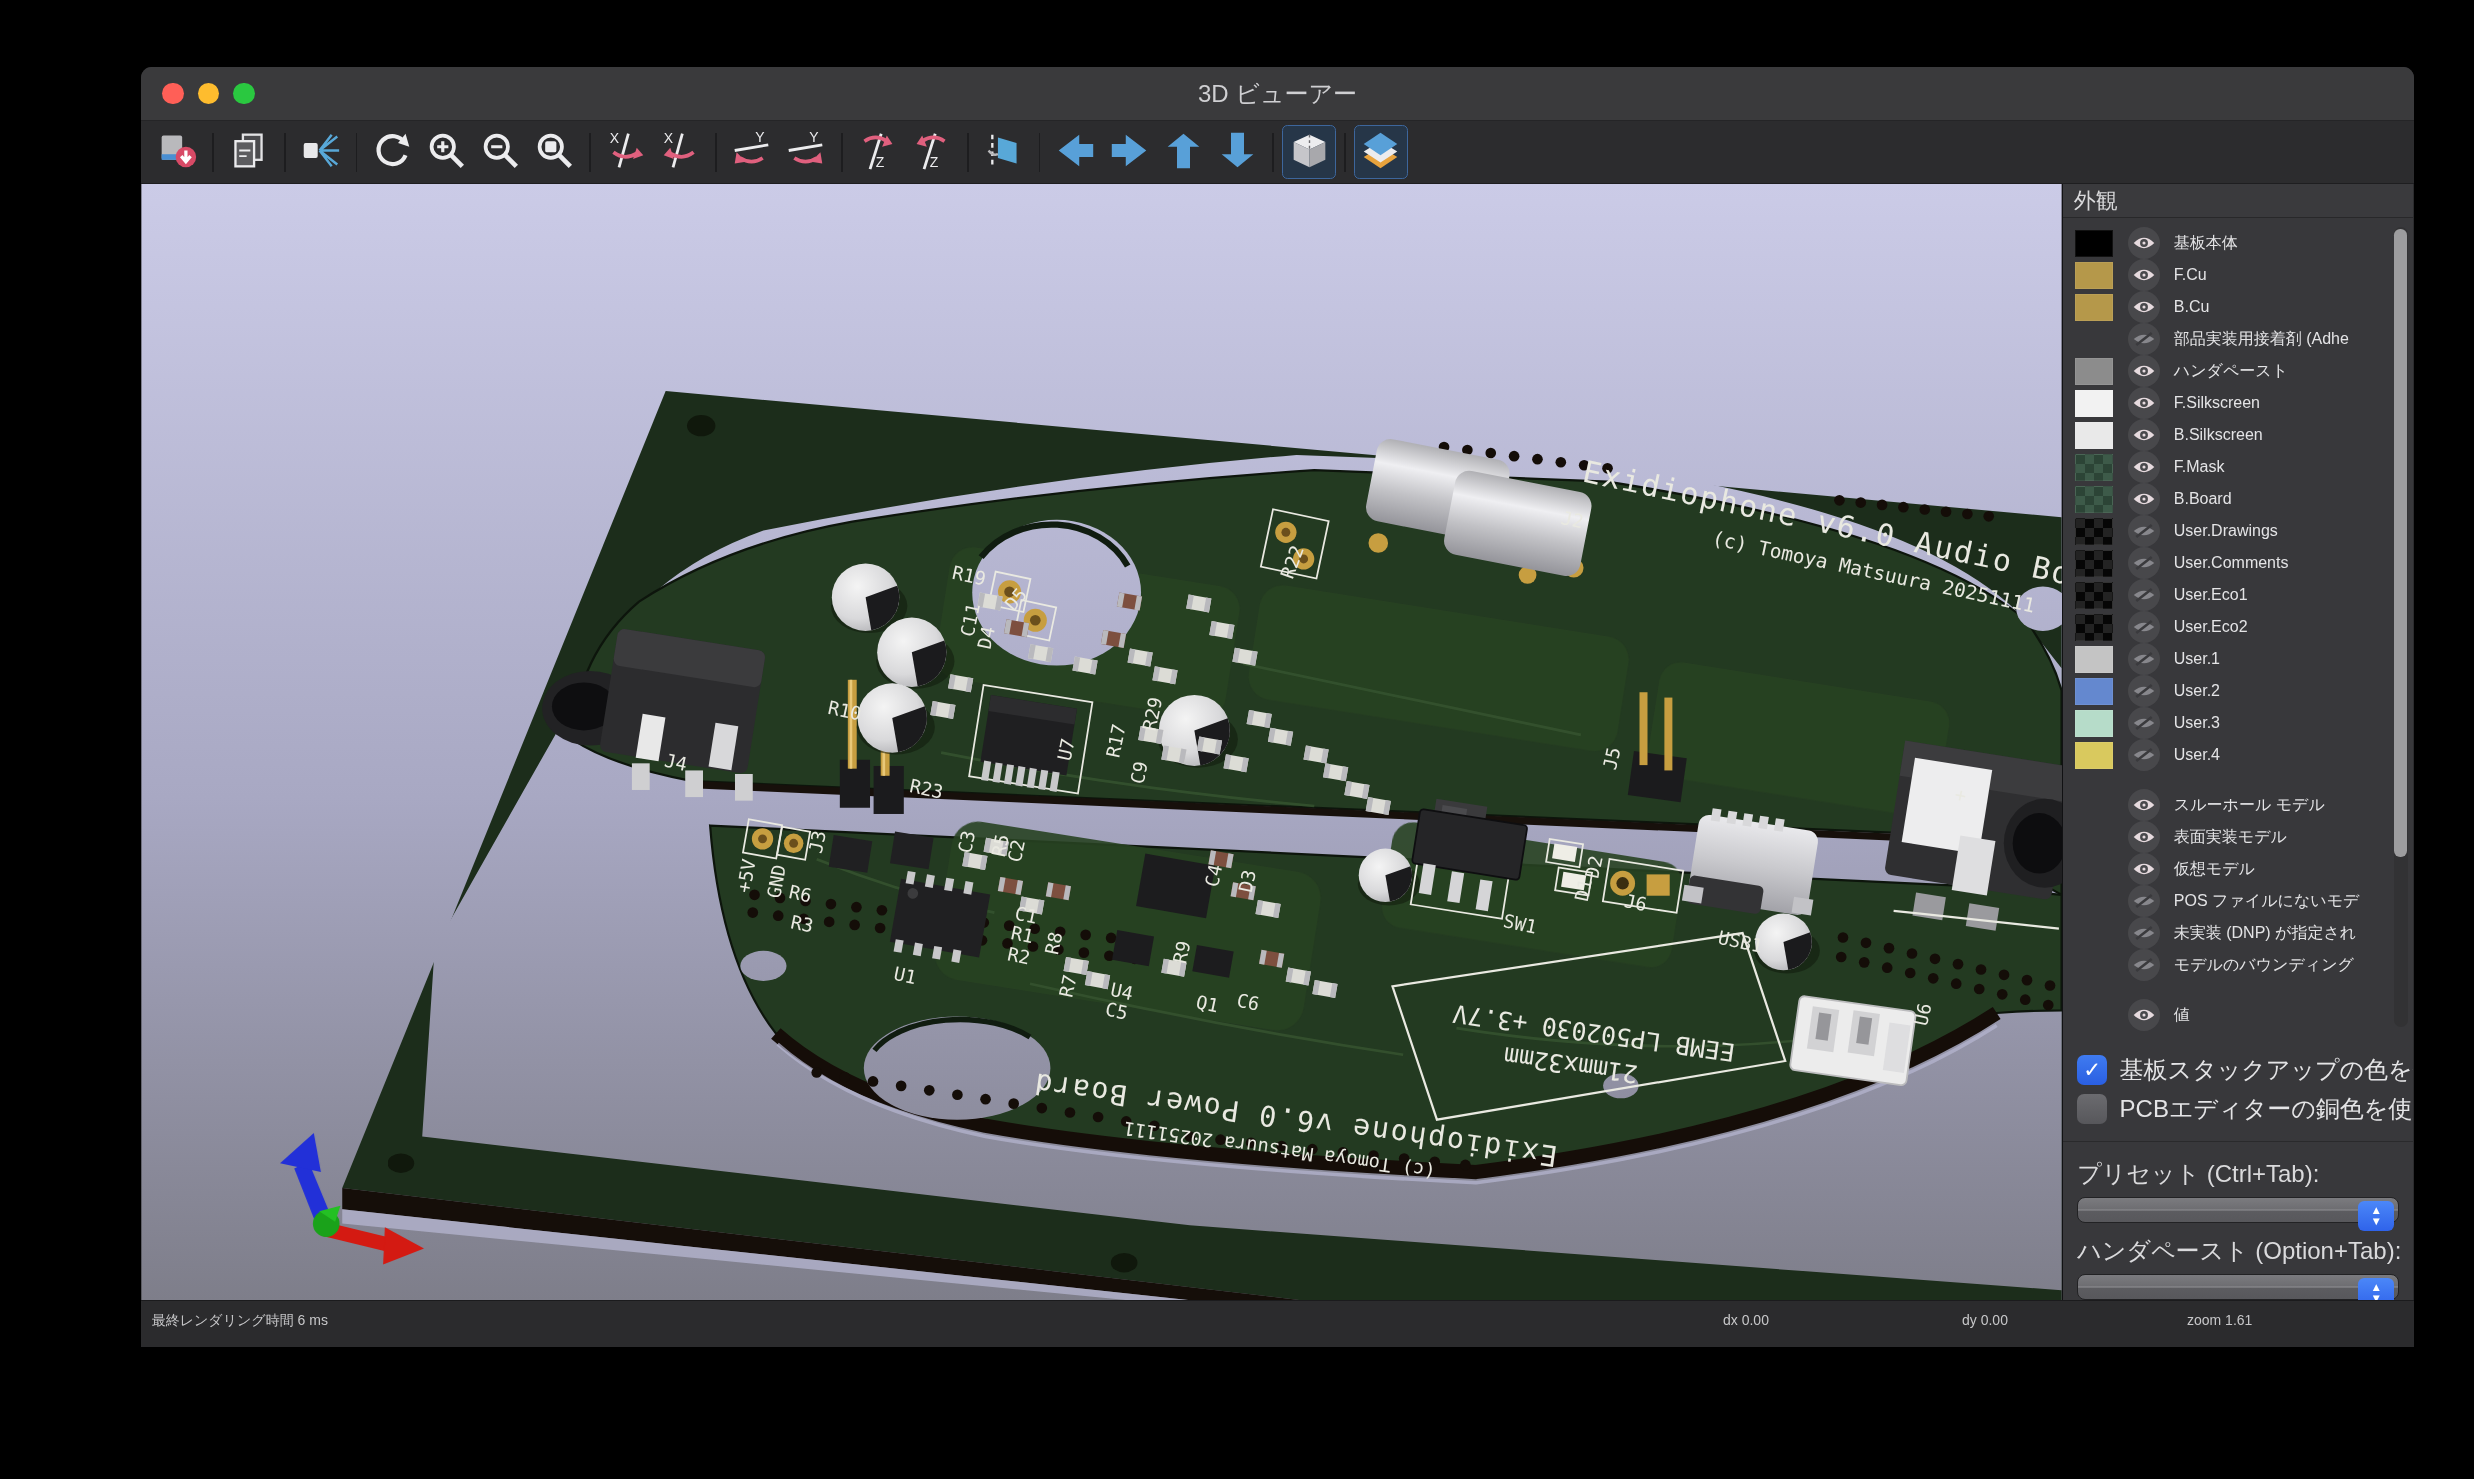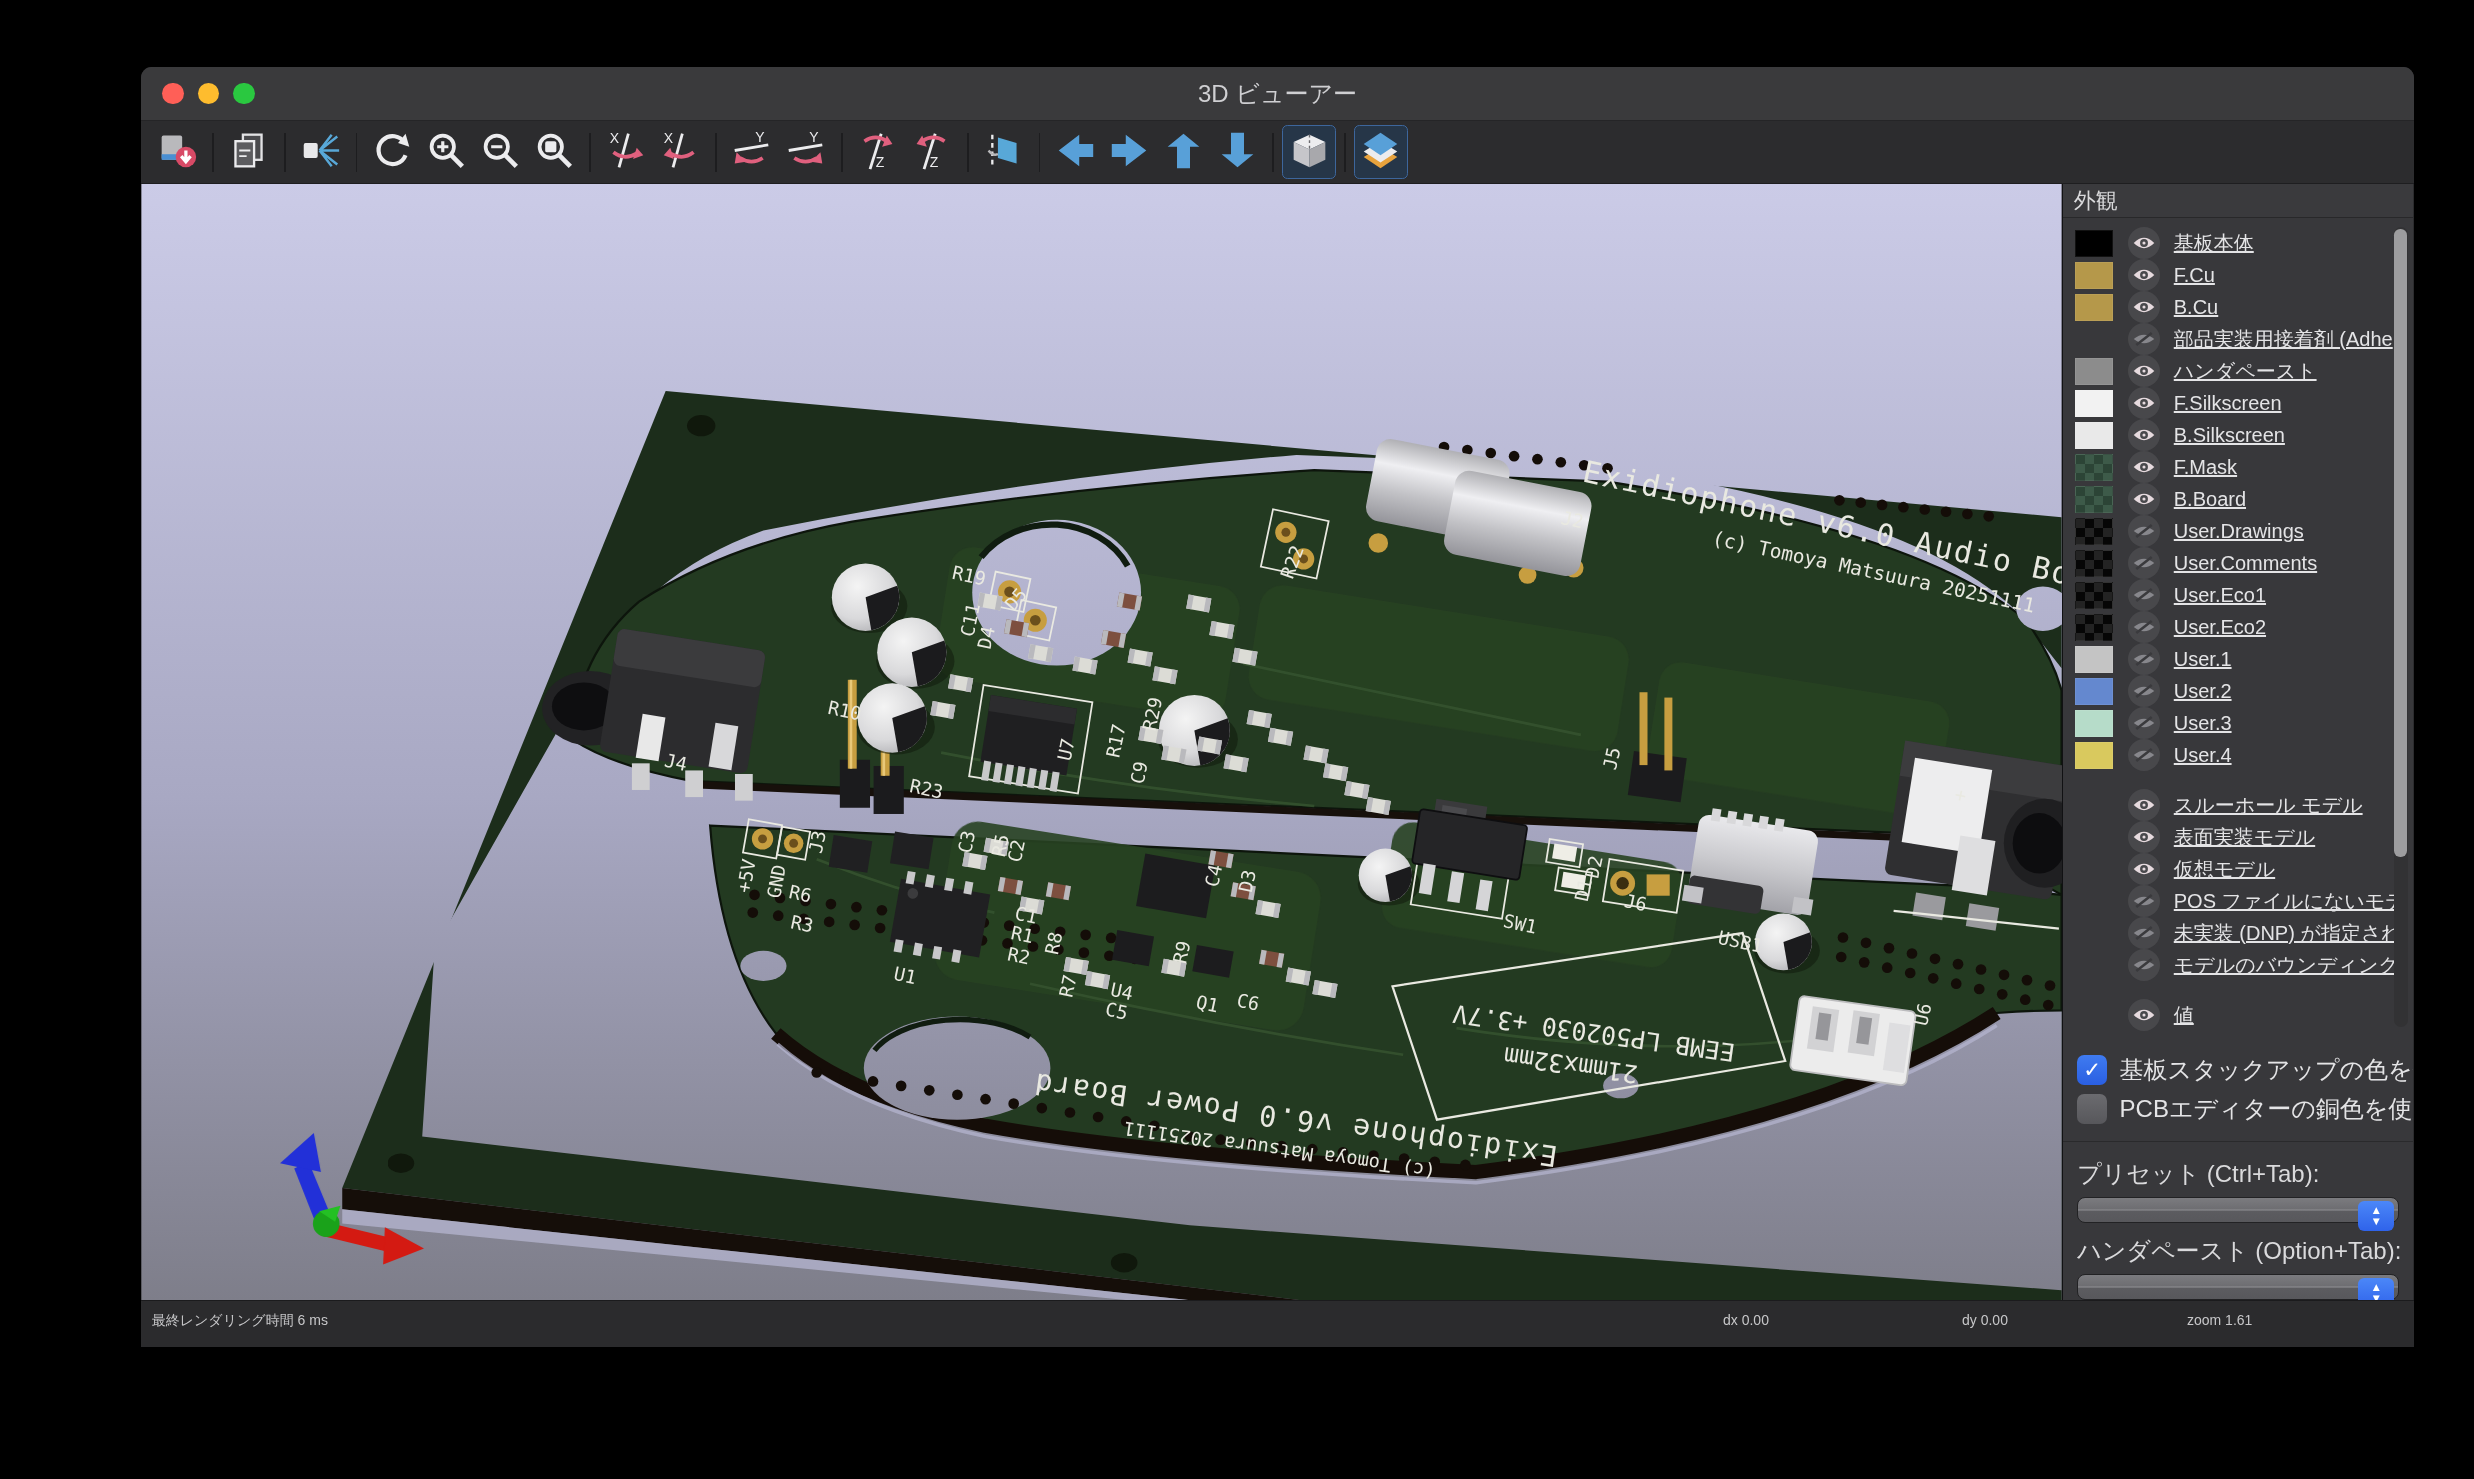--- a/index.html
+++ b/index.html
@@ -31,21 +31,21 @@
              display:flex;flex-direction:column;overflow:hidden;}
   .sp-header{height:33px;line-height:33px;background:#3a3a3d;border-bottom:1.8px solid #28282a;
              color:#d9d9db;font-size:22px;padding-left:10.7px;flex:none;}
   .sp-list{position:relative;height:818px;flex:none;overflow:hidden;padding-top:9px;}
   .row{height:32px;display:flex;align-items:center;}
   .row .swatch{width:36px;height:25px;margin-left:12.4px;flex:none;border:0.9px solid rgba(255,255,255,.07);}
   .row .swatch.none{visibility:hidden;}
   .row .eye{width:32px;height:32px;margin-left:14.2px;border-radius:50%;background:#48484b;flex:none;
             display:flex;align-items:center;justify-content:center;}
   .row .eye svg{width:24px;height:18px;}
-  .row .lbl{margin-left:14.2px;color:#e4e4e6;font-size:20px;white-space:nowrap;text-decoration:underline;}
+  .row .lbl{margin-left:14.2px;color:#e4e4e6;font-size:16px;white-space:nowrap;}
   .row.model .swatch{visibility:hidden;}
   .gap18{height:18px;}
   .scrollbar{position:absolute;right:5.3px;top:9px;width:14.2px;height:800px;background:#323234;border-radius:7.1px;}
   .thumb{position:absolute;left:0.9px;top:1.8px;width:12.4px;height:628px;background:#9d9d9f;border-radius:6.2px;}
   .sp-checks{padding:5.3px 0 1.8px 0;flex:none;}
   .chk-row{display:flex;align-items:center;height:39px;padding-left:14.2px;}
   .chk{width:30px;height:30px;border-radius:7.1px;flex:none;display:flex;align-items:center;
        justify-content:center;font-size:21.3px;color:#fff;font-weight:bold;}
   .chk.on{background:linear-gradient(#3f7bf0,#2a5fe2);}
   .chk.off{background:linear-gradient(#6b6b6f,#57575b);}

